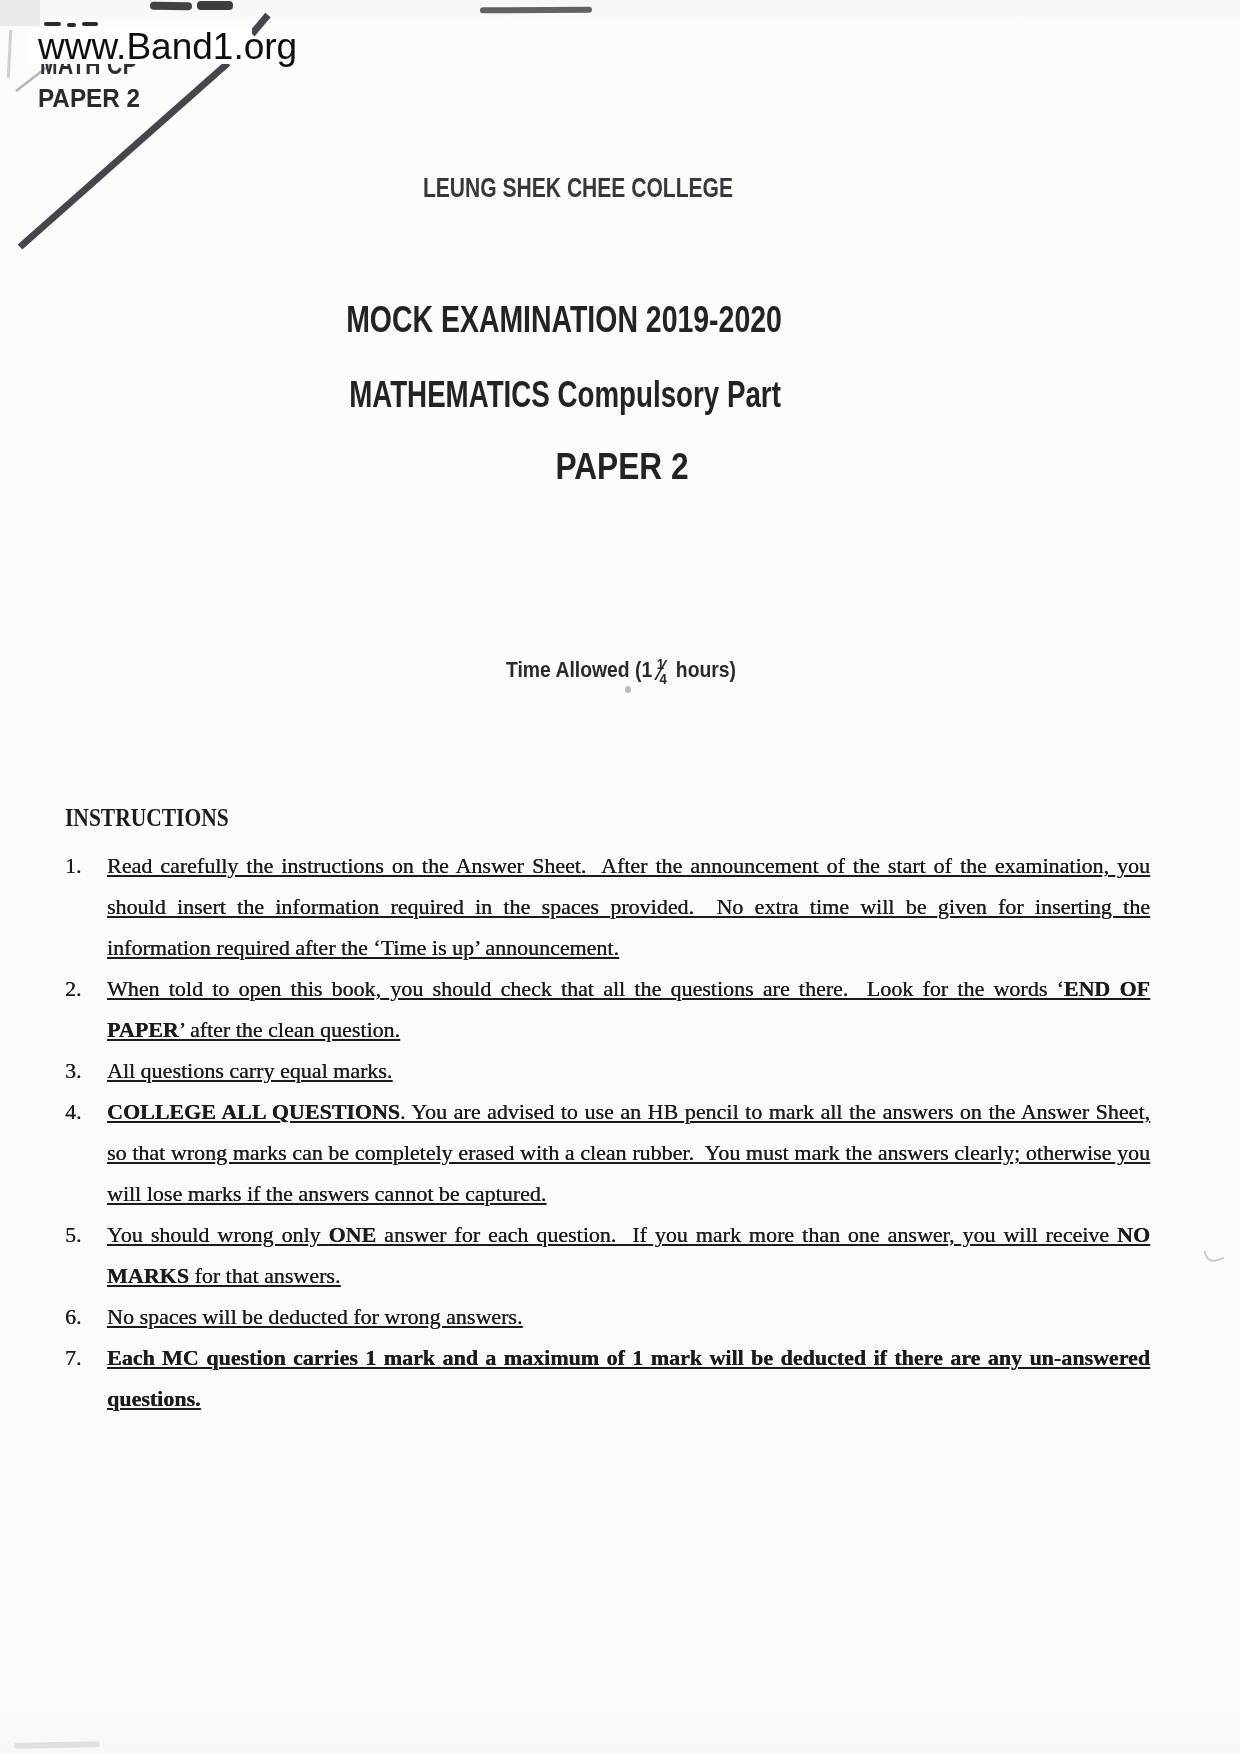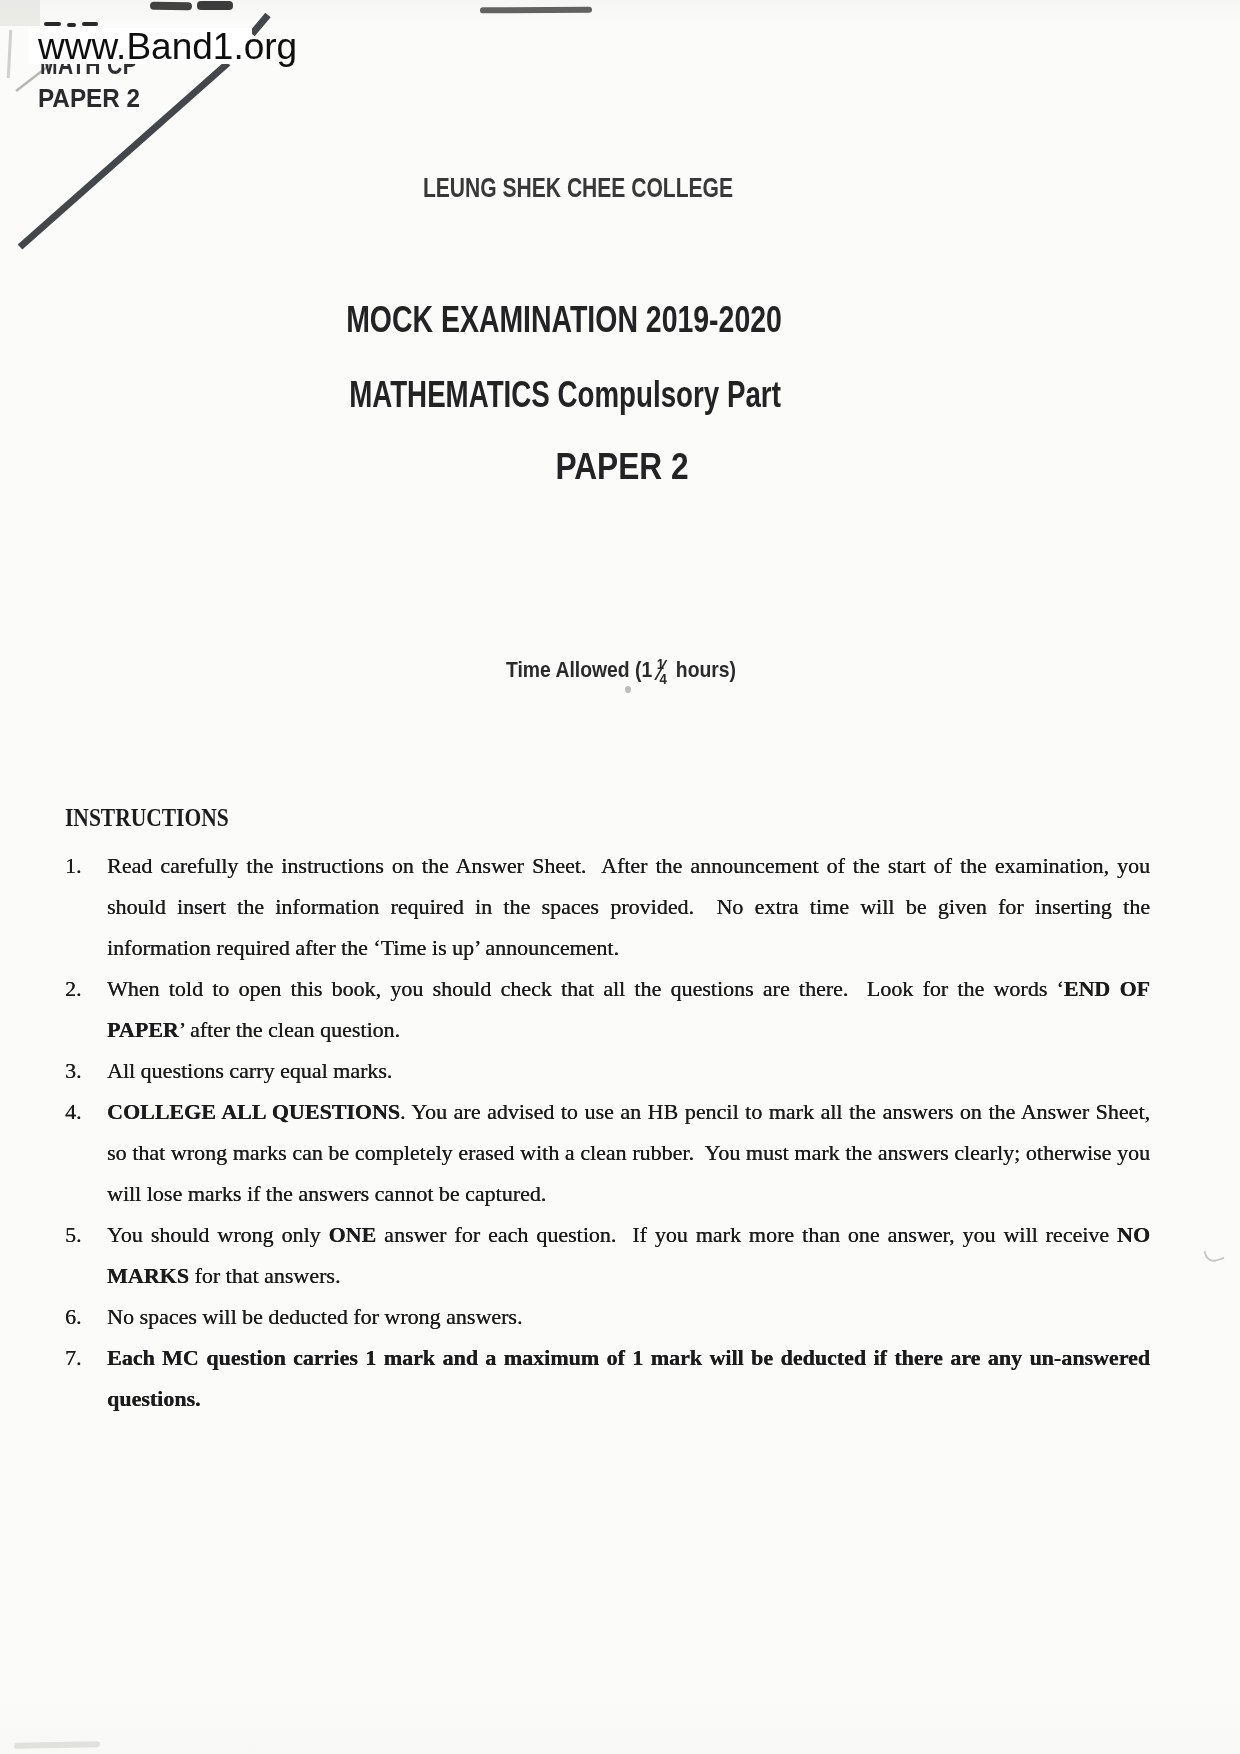--- a/index.html
+++ b/index.html
@@ -47,21 +47,21 @@
   .fr-d { font-size:15px; position:relative; top:7px; margin-left:-5px; }
   
   .ins-head { position:absolute; left:65px; top:804px; font-family:"Liberation Serif", serif;
     font-size:25px; font-weight:700; color:#1b1b1d; white-space:nowrap;
     transform:scaleX(.86); transform-origin:0 50%; }
   .ins-list { position:absolute; left:65px; top:845px; width:1085px;
     font-family:"Liberation Serif", serif; font-size:22px; line-height:41px; color:#1b1b1d;
     text-shadow:.25px 0 0 currentColor; }
   .ins-item { display:flex; }
   .ins-num  { width:42px; flex:none; }
-  .ins-text { flex:1; text-align:justify; }
+  .ins-text { flex:1; text-align:justify;text-decoration:underline; }
   .ins-text .b { font-weight:700; }
 </style>
 </head>
 <body>
 
 <div class="page">
 
   <div class="corner-shade"></div>
   <div class="edge-line"></div>
   <div class="smudge sm1a"></div>

